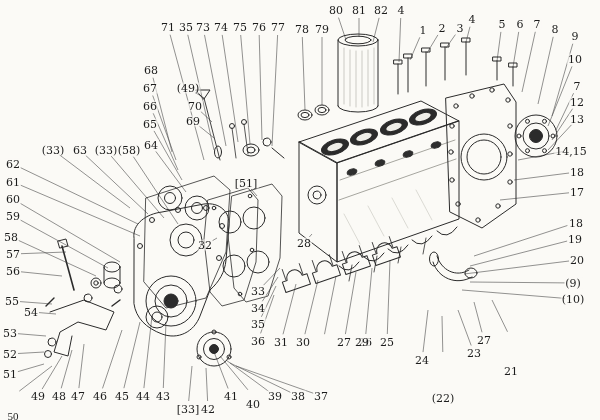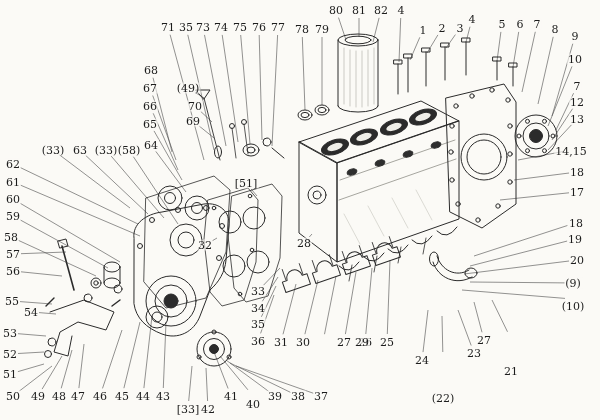--- a/index.html
+++ b/index.html
@@ -339,21 +339,21 @@
       <span class="callout" style="left: 577px; top: 86px;">7</span>
       <span class="callout" style="left: 577px; top: 102px;">12</span>
       <span class="callout" style="left: 577px; top: 119px;">13</span>
       <span class="callout" style="left: 571px; top: 151px;">14,15</span>
       <span class="callout" style="left: 577px; top: 172px;">18</span>
       <span class="callout" style="left: 577px; top: 192px;">17</span>
       <span class="callout" style="left: 576px; top: 223px;">18</span>
       <span class="callout" style="left: 575px; top: 239px;">19</span>
       <span class="callout" style="left: 577px; top: 260px;">20</span>
       <span class="callout" style="left: 573px; top: 283px;">(9)</span>
-      <span class="callout" style="left: 573px; top: 306px;">(10)</span>
+      <span class="callout" style="left: 573px; top: 299px;">(10)</span>
       <span class="callout" style="left: 511px; top: 339px; margin-top: 32px;">21</span>
       <span class="callout" style="left: 484px; top: 340px;">27</span>
       <span class="callout" style="left: 474px; top: 353px;">23</span>
       <span class="callout" style="left: 443px; top: 360px; margin-top: 38px;">(22)</span>
       <span class="callout" style="left: 422px; top: 360px;">24</span>
       <span class="callout" style="left: 387px; top: 342px;">25</span>
       <span class="callout" style="left: 365px; top: 342px;">26</span>
       <span class="callout" style="left: 344px; top: 342px;">27</span>
       <span class="callout" style="left: 323px; top: 342px; margin-left: 39px;">29</span>
       <span class="callout" style="left: 303px; top: 342px;">30</span>
@@ -382,21 +382,21 @@
       <span class="callout" style="left: 13px; top: 199px;">60</span>
       <span class="callout" style="left: 13px; top: 216px;">59</span>
       <span class="callout" style="left: 11px; top: 237px;">58</span>
       <span class="callout" style="left: 13px; top: 254px;">57</span>
       <span class="callout" style="left: 13px; top: 271px;">56</span>
       <span class="callout" style="left: 12px; top: 301px;">55</span>
       <span class="callout" style="left: 31px; top: 312px;">54</span>
       <span class="callout" style="left: 10px; top: 333px;">53</span>
       <span class="callout" style="left: 10px; top: 354px;">52</span>
       <span class="callout" style="left: 10px; top: 374px;">51</span>
-      <span class="callout" style="left: 13px; top: 396px;">50</span>
+      <span class="callout" style="left: 13px; top: 416px; font-family: Liberation Serif, serif;">50</span>
       <span class="callout" style="left: 38px; top: 396px;">49</span>
       <span class="callout" style="left: 59px; top: 396px;">48</span>
       <span class="callout" style="left: 78px; top: 396px;">47</span>
       <span class="callout" style="left: 100px; top: 396px;">46</span>
       <span class="callout" style="left: 122px; top: 396px;">45</span>
       <span class="callout" style="left: 143px; top: 396px;">44</span>
       <span class="callout" style="left: 163px; top: 396px;">43</span>
       <span class="callout" style="left: 188px; top: 409px;">[33]</span>
       <span class="callout" style="left: 208px; top: 409px;">42</span>
       <span class="callout" style="left: 231px; top: 396px;">41</span>

